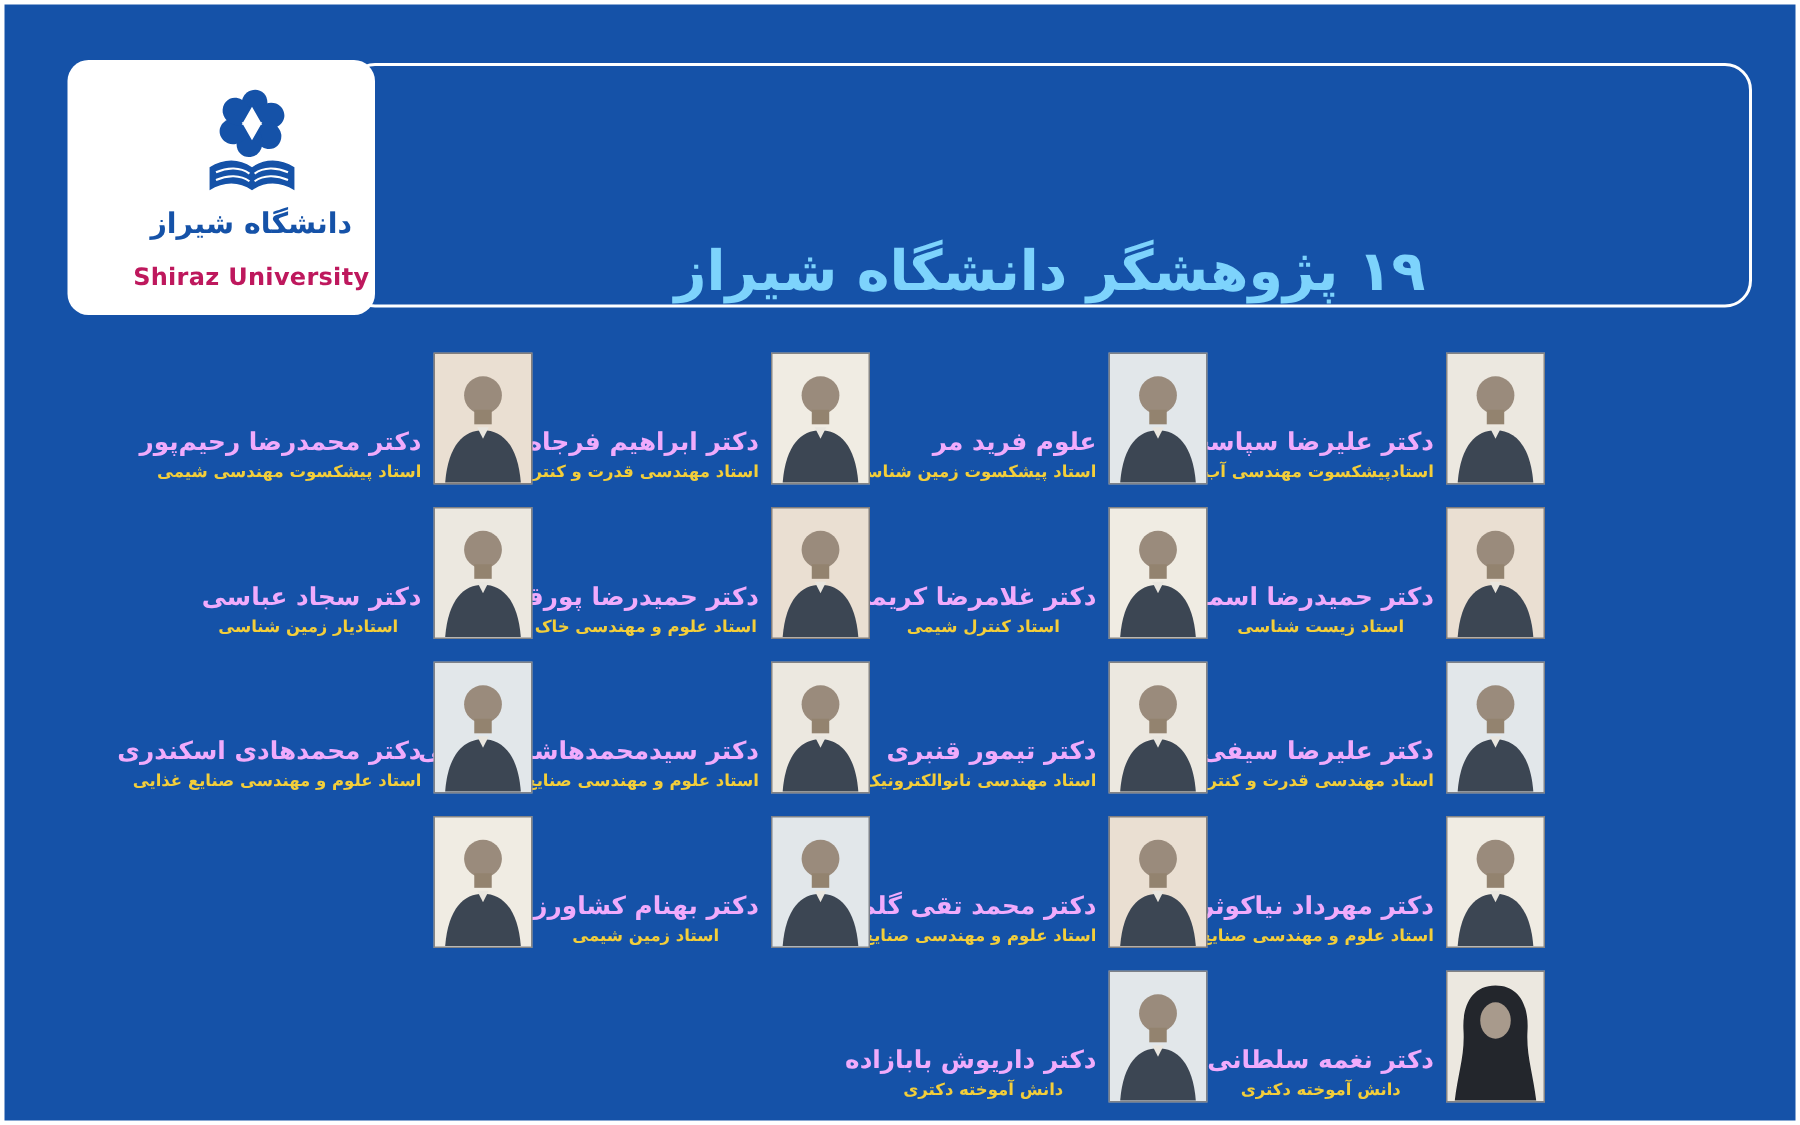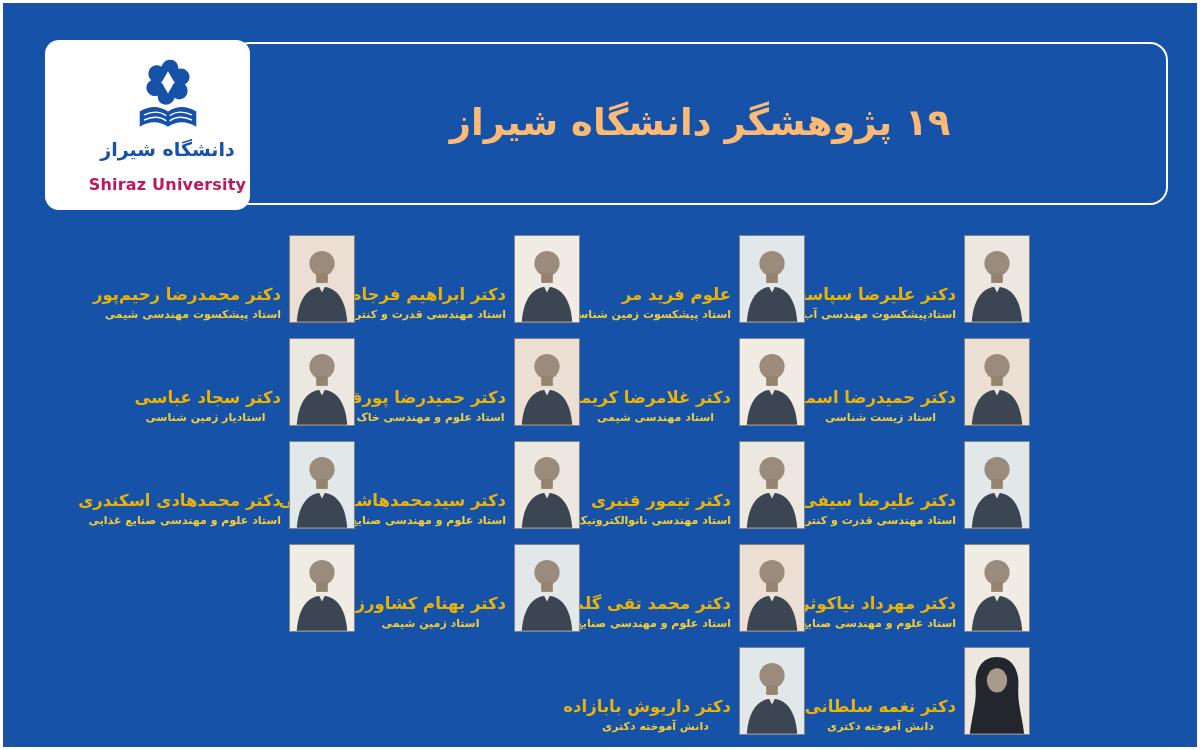--- a/index.html
+++ b/index.html
@@ -22,22 +22,22 @@
     line-height:1;margin-top:-4px;
   }
   .logo-en{
     color:#be185d;font-size:16px;font-weight:bold;margin-top:16px;letter-spacing:.2px;
   }
 
   
   .title-box{
     position:absolute;left:232px;top:42px;width:936px;height:163px;
     border:2.5px solid #ffffff;border-radius:18px;box-sizing:border-box;
-    color:#fdba74;text-align:center;direction:rtl;
-    display:flex;flex-direction:column;justify-content:center;
+    color:#7dd3fc;text-align:center;direction:rtl;
+    display:flex;flex-direction:column;justify-content:flex-end;
   }
   .title-line{font-size:37px;font-weight:bold;line-height:1.15;}
 
   
   .grid{
     position:absolute;left:130px;top:235px;width:900px;
     direction:rtl;display:flex;
   }
   .gcol{width:225px;display:flex;flex-direction:column;flex:none;}
   .cell{height:88px;margin-bottom:15px;display:flex;gap:8px;}
@@ -45,21 +45,21 @@
     width:66px;height:88px;flex:none;box-sizing:border-box;
     border:1px solid rgba(25,30,40,.5);overflow:hidden;
   }
   .photo svg{display:block;width:100%;height:100%;}
   .pa{background:#ece8e0;} .pb{background:#e2e7ea;} .pc{background:#eadfd2;} .pd{background:#f0ece3;}
   .info{
     flex:1;display:flex;flex-direction:column;justify-content:flex-end;
     padding-bottom:2px;min-width:0;
   }
   .name{
-    color:#eab308;font-size:16.5px;font-weight:bold;
+    color:#f0abfc;font-size:16.5px;font-weight:bold;
     white-space:nowrap;line-height:1.2;
   }
   .role{
     color:#f3ce3a;font-size:11px;font-weight:bold;text-align:center;
     white-space:nowrap;margin-top:4px;line-height:1.1;
   }
 </style>
 </head>
 <body>
 
@@ -175,21 +175,21 @@
         </div>
     </div>
     <div class="cell">
       <div class="photo pd">
           <svg>
             <use href="#sil-man"></use>
           </svg>
         </div>
       <div class="info">
           <div class="name">دکتر غلامرضا کریمی</div>
-          <div class="role">استاد مهندسی شیمی</div>
+          <div class="role">استاد کنترل شیمی</div>
         </div>
     </div>
     <div class="cell">
       <div class="photo pa">
           <svg>
             <use href="#sil-man"></use>
           </svg>
         </div>
       <div class="info">
           <div class="name">دکتر تیمور قنبری</div>

